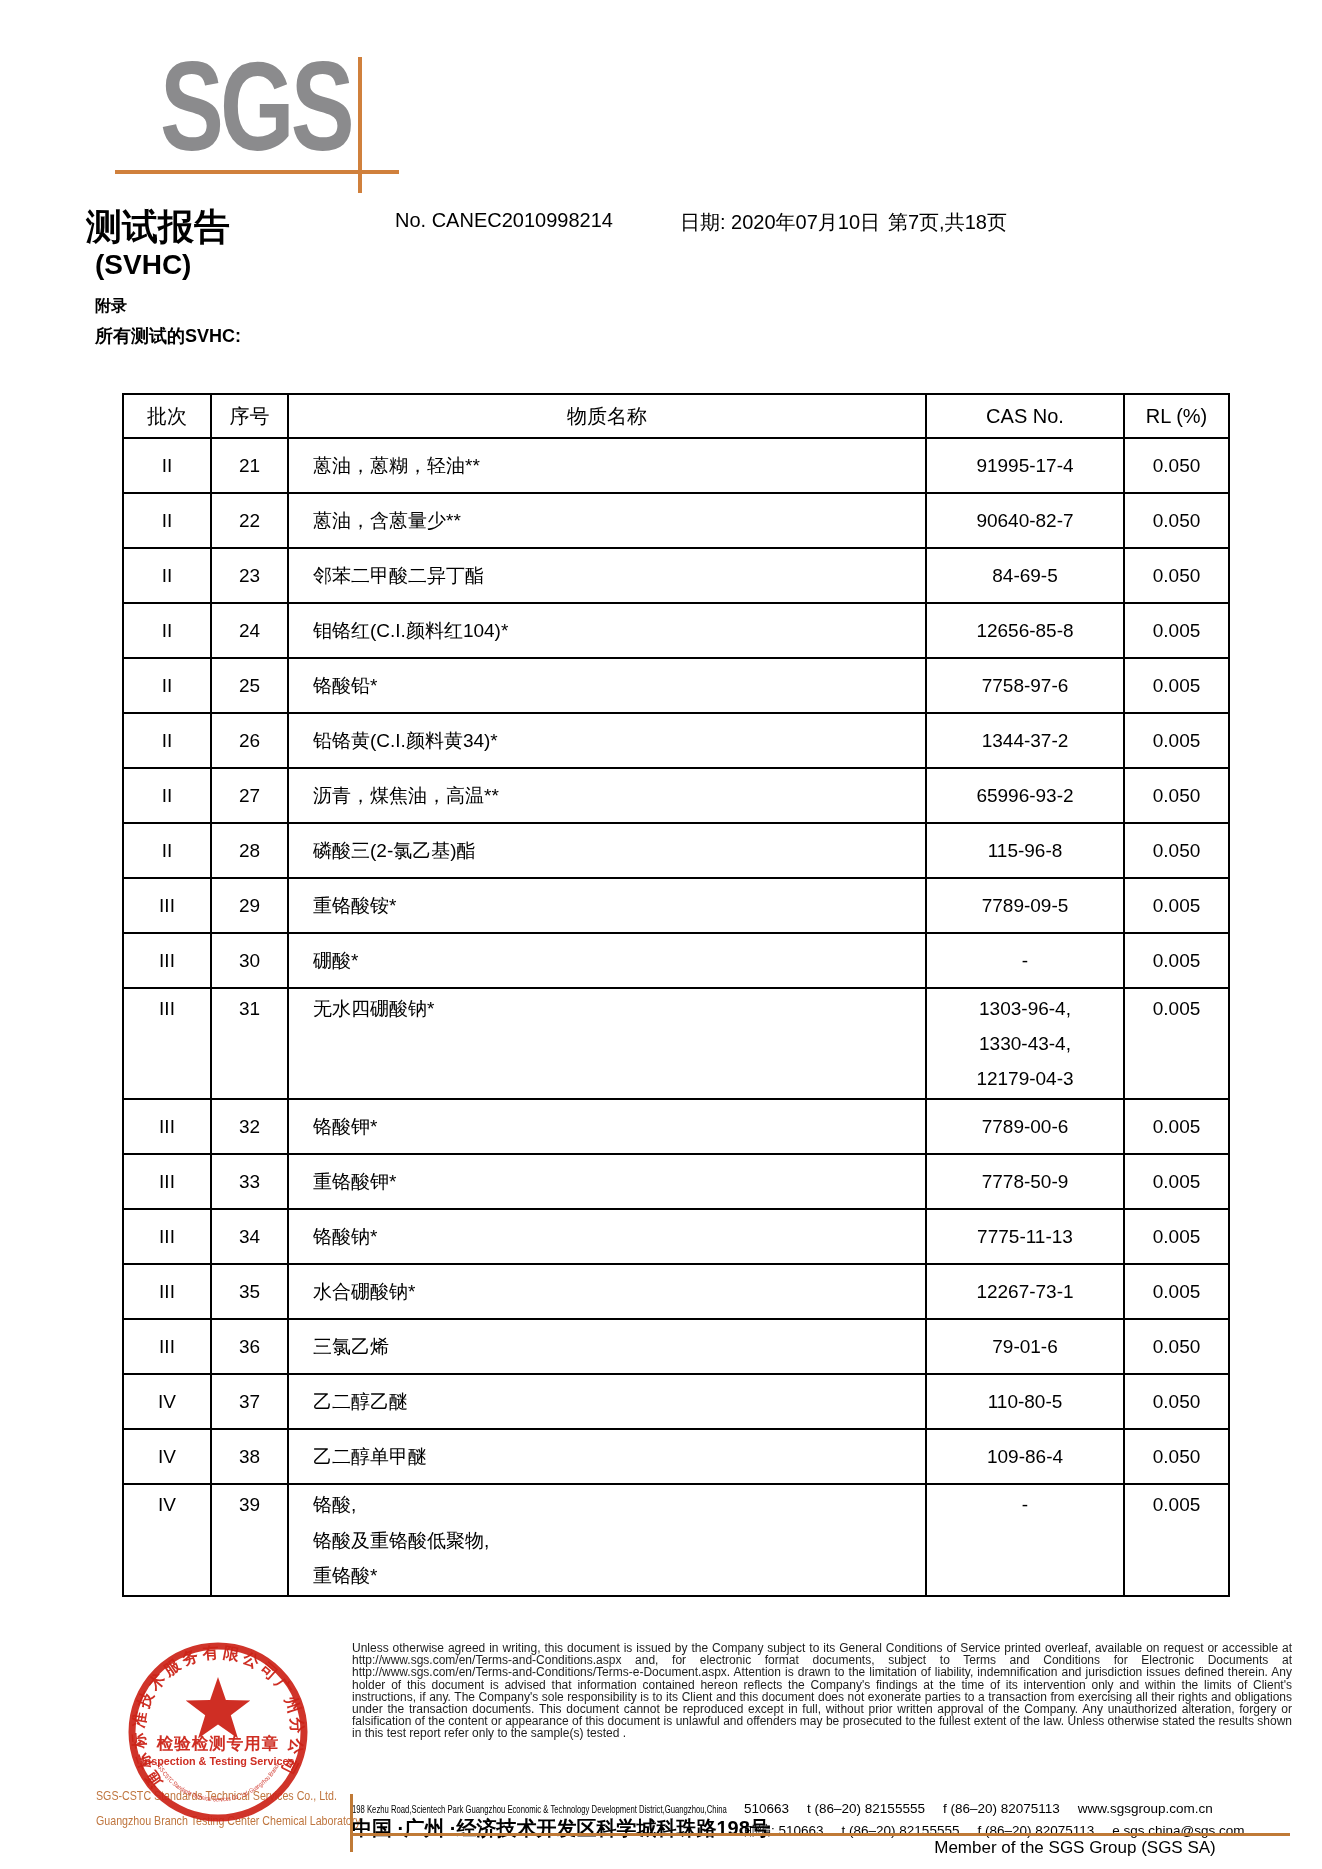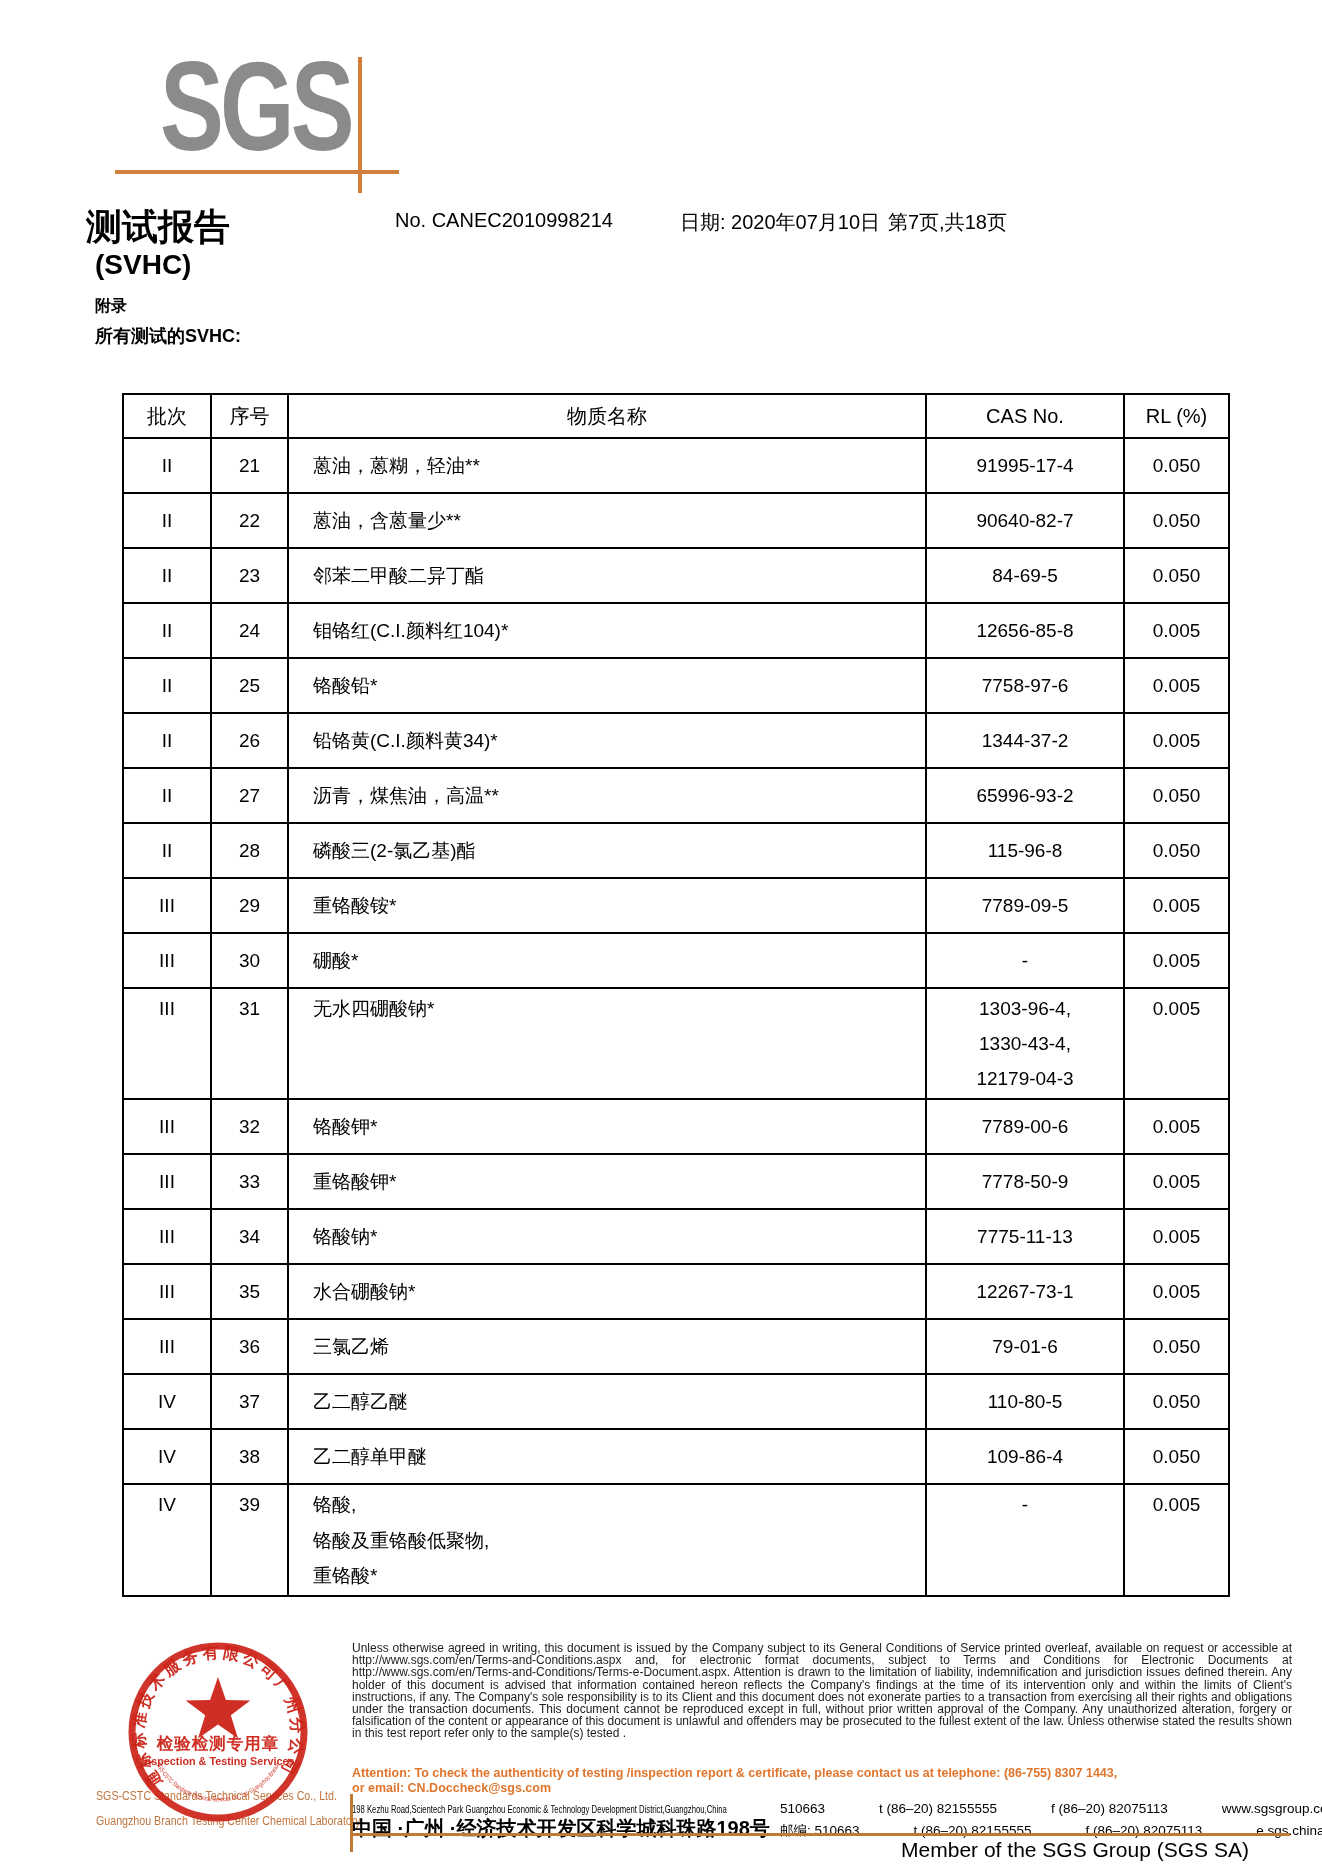--- a/index.html
+++ b/index.html
@@ -49,30 +49,30 @@
   }
   .stamp-svg { position:absolute; left:123px; top:1637px; }
   .legal {
     position:absolute; left:352px; top:1642px; width:940px;
     font-size:12px; line-height:12.2px; text-align:justify; color:#1c1c1c;
   }
   .attention {
     position:absolute; left:352px; top:1766px; width:940px;
     font-size:12.5px; font-weight:bold; color:#e0762e; line-height:15px; white-space:pre-line;
   }
-  .addr-row { position:absolute; left:352px; width:945px; display:flex; align-items:baseline; white-space:nowrap;gap:36px; }
+  .addr-row { position:absolute; left:352px; width:945px; display:flex; align-items:baseline; white-space:nowrap; }
   .addr1 { top:1799px; }
   .addr2 { top:1815px; }
   .addr-box { width:392px; flex:0 0 392px; overflow:visible; }
   .addr1 .addr-box span { display:inline-block; font-size:11px; transform:scaleX(0.70); transform-origin:left; white-space:nowrap; }
   .addr2 .addr-box { font-size:20px; font-weight:bold; }
   .addr-item { font-size:13.5px; margin-right:18px; }
   .footer-rule  { position:absolute; left:352px; top:1833px; width:938px; height:3px; background:#c07a36; }
   .footer-vline { position:absolute; left:350px; top:1794px; width:3px;  height:58px; background:#c07a36; }
-  .member { position:absolute; left:855px; top:1838px; width:440px; text-align:center; font-size:21px; }
+  .member { position:absolute; left:855px; top:1838px; width:440px; text-align:center; font-size:17px; }
 </style>
 </head>
 <body>
 
 <div class="page">
 
   <div class="sgs-logo-text">SGS</div>
   <div class="logo-hline"></div>
   <div class="logo-vline"></div>
 
@@ -258,22 +258,20 @@
     </text>
     <text font-size="6.4" fill="#cc2318" opacity="0.9">
       <textPath href="#arcBottom" startOffset="2" textLength="152" lengthAdjust="spacingAndGlyphs">SGS-CSTC Standards Technical Services Co., Ltd. Guangzhou Branch</textPath>
     </text>
     <polygon fill="#cc2318" opacity="0.95" points="95,40 102.9,63.1 127.3,63.5 107.8,78.2 115,101.5 95,87.5 75,101.5 82.2,78.2 62.7,63.5 87.1,63.1"></polygon>
     <text x="95" y="112" text-anchor="middle" font-size="16.5" font-weight="bold" fill="#cc2318" letter-spacing="1" opacity="0.95">检验检测专用章</text>
     <text x="95" y="128" text-anchor="middle" font-size="10.8" font-weight="bold" fill="#cc2318" opacity="0.95">Inspection &amp; Testing Services</text>
   </svg>
 
   <div class="legal">Unless otherwise agreed in writing, this document is issued by the Company subject to its General Conditions of Service printed overleaf, available on request or accessible at http://www.sgs.com/en/Terms-and-Conditions.aspx and, for electronic format documents, subject to Terms and Conditions for Electronic Documents at http://www.sgs.com/en/Terms-and-Conditions/Terms-e-Document.aspx. Attention is drawn to the limitation of liability, indemnification and jurisdiction issues defined therein. Any holder of this document is advised that information contained hereon reflects the Company's findings at the time of its intervention only and within the limits of Client's instructions, if any. The Company's sole responsibility is to its Client and this document does not exonerate parties to a transaction from exercising all their rights and obligations under the transaction documents. This document cannot be reproduced except in full, without prior written approval of the Company. Any unauthorized alteration, forgery or falsification of the content or appearance of this document is unlawful and offenders may be prosecuted to the fullest extent of the law. Unless otherwise stated the results shown in this test report refer only to the sample(s) tested .</div>
-  <div class="attention">Attention: To check the authenticity of testing /inspection report &amp; certificate, please contact us at telephone: (86-755) 8307 1443,
-or email: CN.Doccheck@sgs.com</div>
 
   <div class="addr-row addr1">
     <div class="addr-box"><span>198 Kezhu Road,Scientech Park Guangzhou Economic &amp; Technology Development District,Guangzhou,China</span></div>
     <div class="addr-item">510663</div>
     <div class="addr-item">t (86–20) 82155555</div>
     <div class="addr-item">f (86–20) 82075113</div>
     <div class="addr-item">www.sgsgroup.com.cn</div>
   </div>
   <div class="addr-row addr2">
     <div class="addr-box">中国 ·广州 ·经济技术开发区科学城科珠路198号</div>

